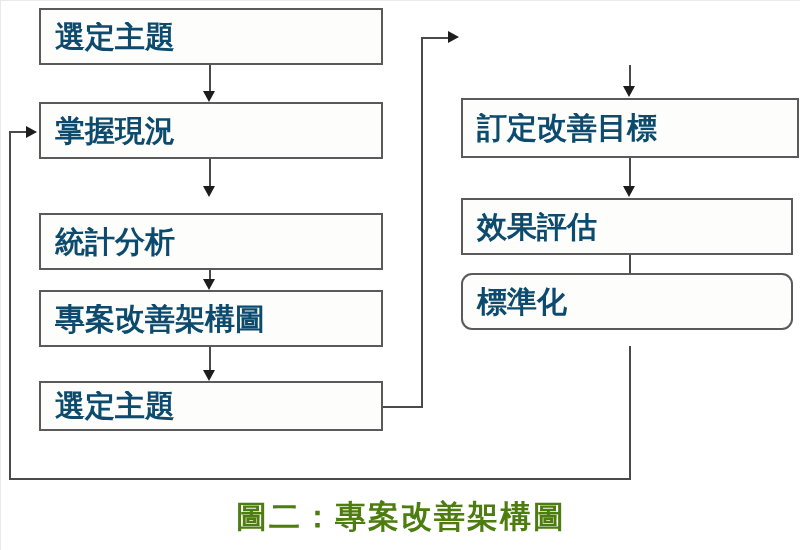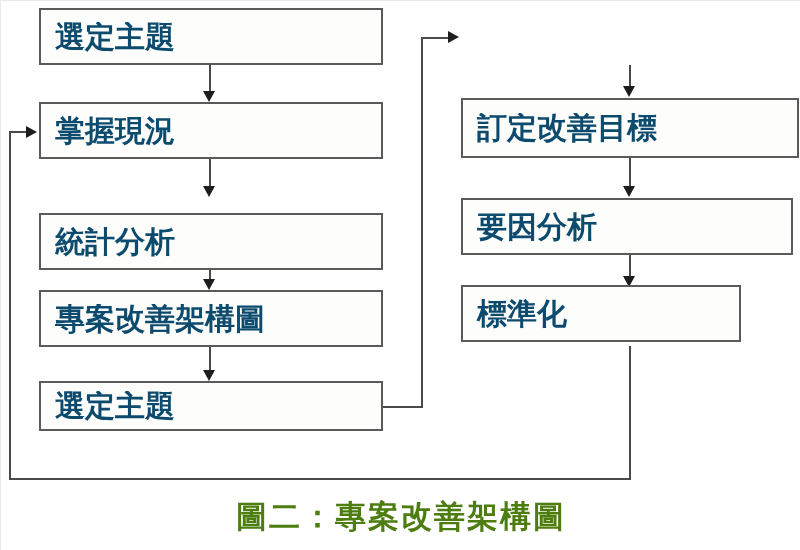--- a/index.html
+++ b/index.html
@@ -121,24 +121,24 @@
   <div class="node" style="left:38px; top:380px; width:344px; height:50px;">
     <span class="label">選定主題</span>
   </div>
 
 
   <div class="node" style="left:460px; top:97px; width:338px; height:60px;">
     <span class="label">訂定改善目標</span>
   </div>
 
   <div class="node" style="left:460px; top:197px; width:332px; height:57px;">
-    <span class="label">要因分析</span>
+    <span class="label">效果評估</span>
   </div>
 
-  <div class="node" style="left:460px; top:284px; width:280px; height:57px;">
+  <div class="node" style="left:460px; top:272px; width:332px; height:57px;border-radius:11px;">
     <span class="label">標準化</span>
   </div>
 
   <div class="vline" style="left:208px; top:64px; height:28px;"></div>
   <div class="arrow-down" style="left:202px; top:90px;"></div>
 
   <div class="vline" style="left:208px; top:158px; height:28px;"></div>
   <div class="arrow-down" style="left:202px; top:185px;"></div>
 
   <div class="vline" style="left:208px; top:253px; height:26px;"></div>

